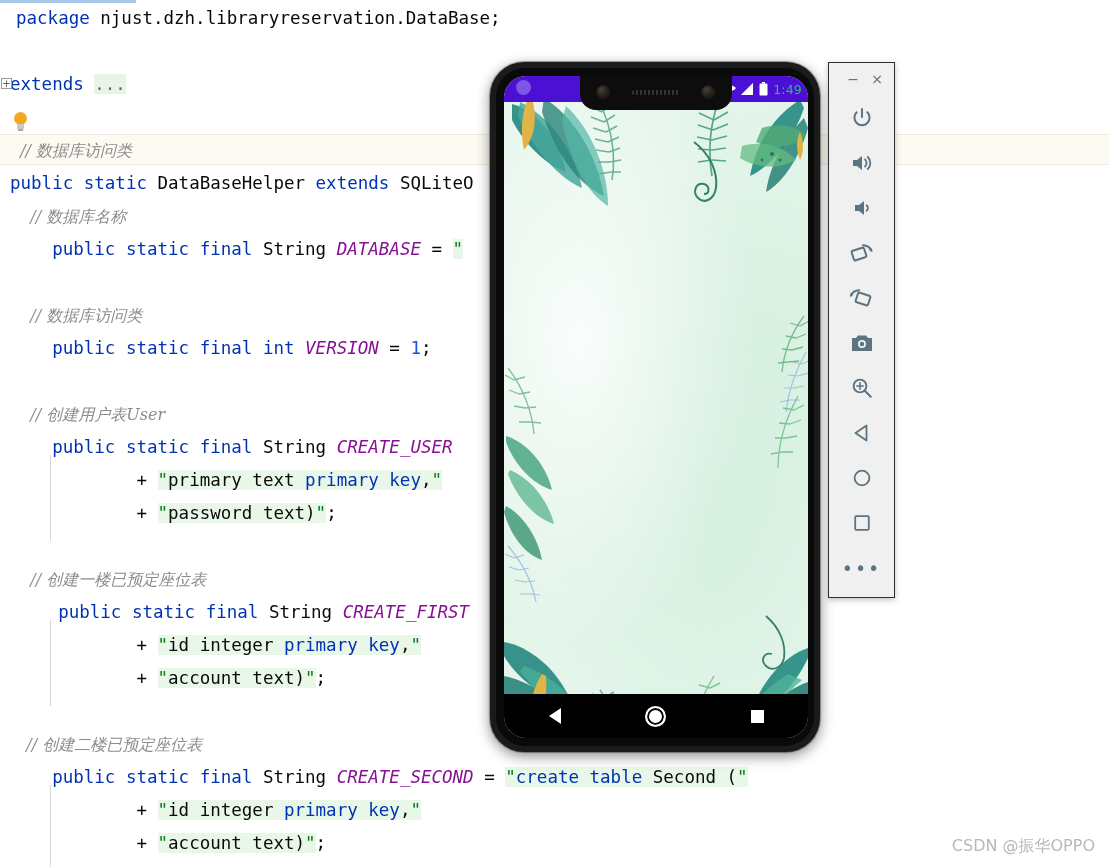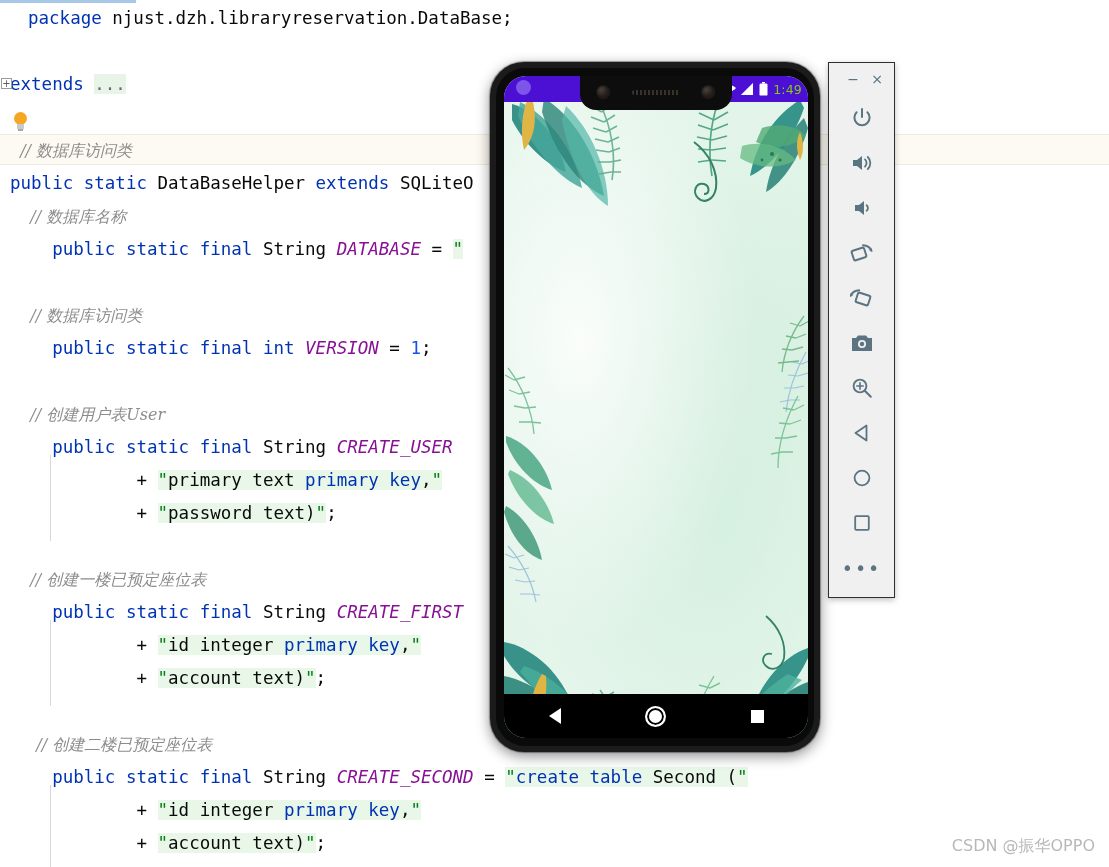--- a/index.html
+++ b/index.html
@@ -129,21 +129,21 @@
     z-index: 20;
   }
   #statusbar .lcircle {
     position: absolute; left: 12px; top: 4px;
     width: 15px; height: 15px; border-radius: 50%;
     background: #7d55e8;
   }
   #sb-right {
     position: absolute; right: 6px; top: 0; height: 26px;
     display: flex; align-items: center; gap: 5px;
-    color: #84cc16;
+    color: #22c55e;
     font-family: "DejaVu Sans","Liberation Sans",sans-serif;
     font-size: 12px;
   }
   #sb-right svg { display: block; }
   #sb-time { font-size: 12.5px; letter-spacing: .2px; }
 
   
   #wallpaper {
     position: absolute; left: 0; top: 0; width: 100%; height: 100%;
     background:
@@ -224,43 +224,43 @@
     color: #b8b8b8; font-size: 16px;
     font-family: "DejaVu Sans","Liberation Sans",sans-serif;
   }
 </style>
 </head>
 <body>
 
 <div id="editor">
   <div class="top-sel"></div>
   <div class="code-lines" id="code-lines">
-      <div class="cline" style="position: absolute; left: 0px; top: 2px; width: 1109px; padding-left: 28px; box-sizing: border-box;"><span class="kw">package </span><span class="plain">njust.dzh.libraryreservation.DataBase;</span></div>
+      <div class="cline" style="position: absolute; left: 0px; top: 2px; width: 1109px; padding-left: 16px; box-sizing: border-box;"><span class="kw">package </span><span class="plain">njust.dzh.libraryreservation.DataBase;</span></div>
       <div class="cline" style="position: absolute; left: 0px; top: 35px; width: 1109px; padding-left: 10px; box-sizing: border-box;"></div>
       <div class="cline" style="position: absolute; left: 0px; top: 68px; width: 1109px; padding-left: 10px; box-sizing: border-box;"><span class="fold">+</span><span class="kw">extends </span><span class="dots">...</span></div>
       <div class="cline" style="position: absolute; left: 0px; top: 101px; width: 1109px; padding-left: 10px; box-sizing: border-box;"></div>
       <div class="cline caret-line" style="position: absolute; left: 0px; top: 134px; width: 1109px; padding-left: 10px; box-sizing: border-box;"><span class="cmt">  // 数据库访问类</span></div>
       <div class="cline" style="position: absolute; left: 0px; top: 167px; width: 1109px; padding-left: 10px; box-sizing: border-box;"><span class="kw">public </span><span class="kw">static </span><span class="plain">DataBaseHelper </span><span class="kw">extends </span><span class="plain">SQLiteO</span></div>
       <div class="cline" style="position: absolute; left: 0px; top: 200px; width: 1109px; padding-left: 10px; box-sizing: border-box;"><span class="cmt">    // 数据库名称</span></div>
       <div class="cline" style="position: absolute; left: 0px; top: 233px; width: 1109px; padding-left: 10px; box-sizing: border-box;"><span class="plain">    </span><span class="kw">public </span><span class="kw">static </span><span class="kw">final </span><span class="plain">String </span><span class="cst">DATABASE</span><span class="plain"> = </span><span class="strq">"</span></div>
       <div class="cline" style="position: absolute; left: 0px; top: 266px; width: 1109px; padding-left: 10px; box-sizing: border-box;"></div>
       <div class="cline" style="position: absolute; left: 0px; top: 299px; width: 1109px; padding-left: 10px; box-sizing: border-box;"><span class="cmt">    // 数据库访问类</span></div>
       <div class="cline" style="position: absolute; left: 0px; top: 332px; width: 1109px; padding-left: 10px; box-sizing: border-box;"><span class="plain">    </span><span class="kw">public </span><span class="kw">static </span><span class="kw">final </span><span class="kw">int </span><span class="cst">VERSION</span><span class="plain"> = </span><span class="num">1</span><span class="plain">;</span></div>
       <div class="cline" style="position: absolute; left: 0px; top: 365px; width: 1109px; padding-left: 10px; box-sizing: border-box;"></div>
       <div class="cline" style="position: absolute; left: 0px; top: 398px; width: 1109px; padding-left: 10px; box-sizing: border-box;"><span class="cmt">    // 创建用户表User</span></div>
       <div class="cline" style="position: absolute; left: 0px; top: 431px; width: 1109px; padding-left: 10px; box-sizing: border-box;"><span class="plain">    </span><span class="kw">public </span><span class="kw">static </span><span class="kw">final </span><span class="plain">String </span><span class="cst">CREATE_USER</span></div>
       <div class="cline" style="position: absolute; left: 0px; top: 464px; width: 1109px; padding-left: 10px; box-sizing: border-box;"><span class="plain">            + </span><span class="strq">"</span><span class="strtxt">primary text </span><span class="strkw">primary key</span><span class="strtxt">,</span><span class="strq">"</span></div>
       <div class="cline" style="position: absolute; left: 0px; top: 497px; width: 1109px; padding-left: 10px; box-sizing: border-box;"><span class="plain">            + </span><span class="strq">"</span><span class="strtxt">password text)</span><span class="strq">"</span><span class="plain">;</span></div>
       <div class="cline" style="position: absolute; left: 0px; top: 530px; width: 1109px; padding-left: 10px; box-sizing: border-box;"></div>
       <div class="cline" style="position: absolute; left: 0px; top: 563px; width: 1109px; padding-left: 10px; box-sizing: border-box;"><span class="cmt">    // 创建一楼已预定座位表</span></div>
-      <div class="cline" style="position: absolute; left: 0px; top: 596px; width: 1109px; padding-left: 10px; box-sizing: border-box;"><span class="plain">    </span><span class="kw">public </span><span class="kw">static </span><span class="kw">final </span><span class="plain">String </span><span class="cst">CREATE_FIRST</span></div>
+      <div class="cline" style="position: absolute; left: 0px; top: 596px; width: 1109px; padding-left: 16px; box-sizing: border-box;"><span class="plain">    </span><span class="kw">public </span><span class="kw">static </span><span class="kw">final </span><span class="plain">String </span><span class="cst">CREATE_FIRST</span></div>
       <div class="cline" style="position: absolute; left: 0px; top: 629px; width: 1109px; padding-left: 10px; box-sizing: border-box;"><span class="plain">            + </span><span class="strq">"</span><span class="strtxt">id integer </span><span class="strkw">primary key</span><span class="strtxt">,</span><span class="strq">"</span></div>
       <div class="cline" style="position: absolute; left: 0px; top: 662px; width: 1109px; padding-left: 10px; box-sizing: border-box;"><span class="plain">            + </span><span class="strq">"</span><span class="strtxt">account text)</span><span class="strq">"</span><span class="plain">;</span></div>
       <div class="cline" style="position: absolute; left: 0px; top: 695px; width: 1109px; padding-left: 10px; box-sizing: border-box;"></div>
-      <div class="cline" style="position: absolute; left: 0px; top: 728px; width: 1109px; padding-left: 16px; box-sizing: border-box;"><span class="cmt">    // 创建二楼已预定座位表</span></div>
+      <div class="cline" style="position: absolute; left: 0px; top: 728px; width: 1109px; padding-left: 6px; box-sizing: border-box;"><span class="cmt">    // 创建二楼已预定座位表</span></div>
       <div class="cline" style="position: absolute; left: 0px; top: 761px; width: 1109px; padding-left: 10px; box-sizing: border-box;"><span class="plain">    </span><span class="kw">public </span><span class="kw">static </span><span class="kw">final </span><span class="plain">String </span><span class="cst">CREATE_SECOND</span><span class="plain"> = </span><span class="strq">"</span><span class="strkw">create table</span><span class="strtxt"> Second (</span><span class="strq">"</span></div>
       <div class="cline" style="position: absolute; left: 0px; top: 794px; width: 1109px; padding-left: 10px; box-sizing: border-box;"><span class="plain">            + </span><span class="strq">"</span><span class="strtxt">id integer </span><span class="strkw">primary key</span><span class="strtxt">,</span><span class="strq">"</span></div>
       <div class="cline" style="position: absolute; left: 0px; top: 827px; width: 1109px; padding-left: 10px; box-sizing: border-box;"><span class="plain">            + </span><span class="strq">"</span><span class="strtxt">account text)</span><span class="strq">"</span><span class="plain">;</span></div>
     </div>
   <div class="bulb">
     <div class="glass"></div>
       <div class="base"></div>
       <div class="base2"></div>
   </div>
 <div class="indent-guide" style="left: 50px; top: 455px; height: 86px;"></div>

